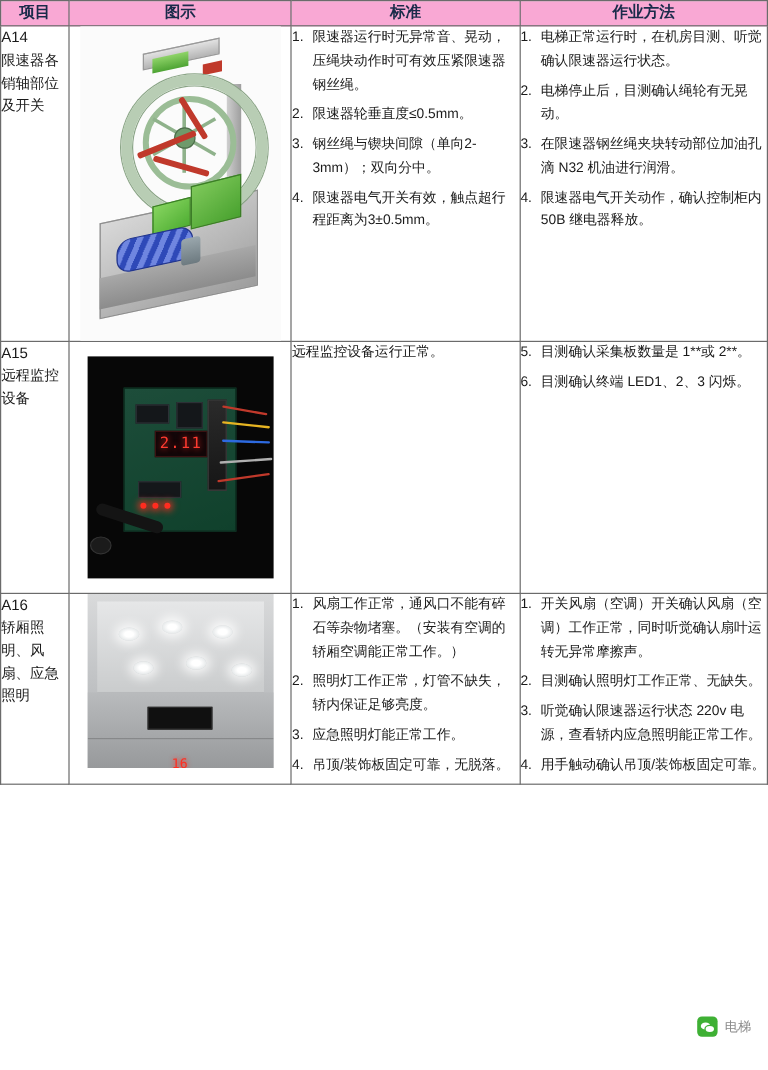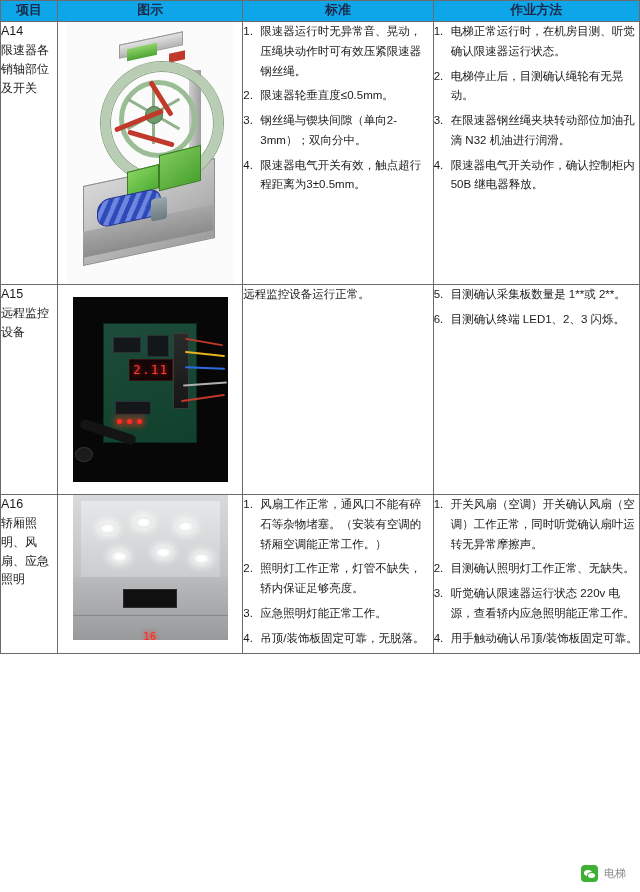--- a/index.html
+++ b/index.html
@@ -19,21 +19,21 @@
     width: 640px;
     border-collapse: collapse;
     table-layout: fixed;
   }
   table.sheet td, table.sheet th {
     border: 1px solid #6b6b6b;
     vertical-align: top;
     padding: 0;
   }
   thead th {
-    background: #0ea5e9;
+    background: #f9a8d4;
     font-size: 13px;
     font-weight: bold;
     color: #1a2b4a;
     padding: 9px 0 9px 0;
     height: 20px;
     vertical-align: middle;
     margin-left: 44px;
   }
   .col-item { width: 57px; }
   .col-fig  { width: 185px; }
@@ -343,21 +343,21 @@
     position: absolute;
     left: 0; top: 120px;
     width: 155px; height: 1px;
     background: rgba(0,0,0,0.18);
   }
 
   
   .footer {
     position: absolute;
     left: 0;
-    bottom: 0;
+    bottom: 18px;
     width: 640px;
     height: 48px;
     background: #ffffff;
   }
   .footer-inner {
     position: absolute;
     right: 14px;
     bottom: 10px;
     display: flex;
     align-items: center;

